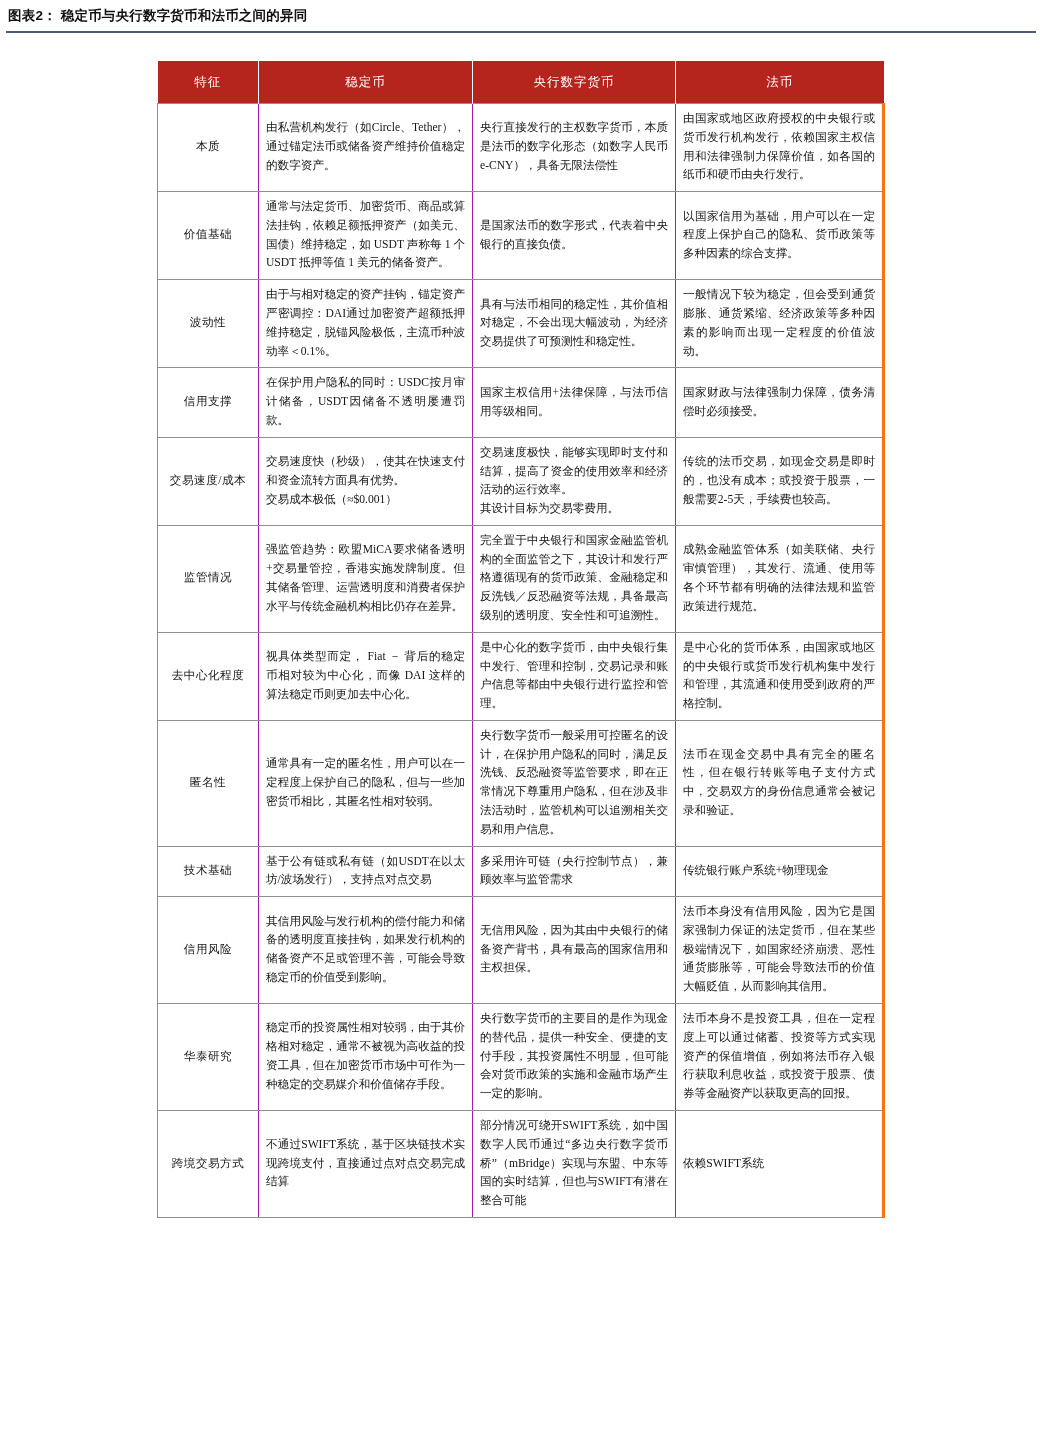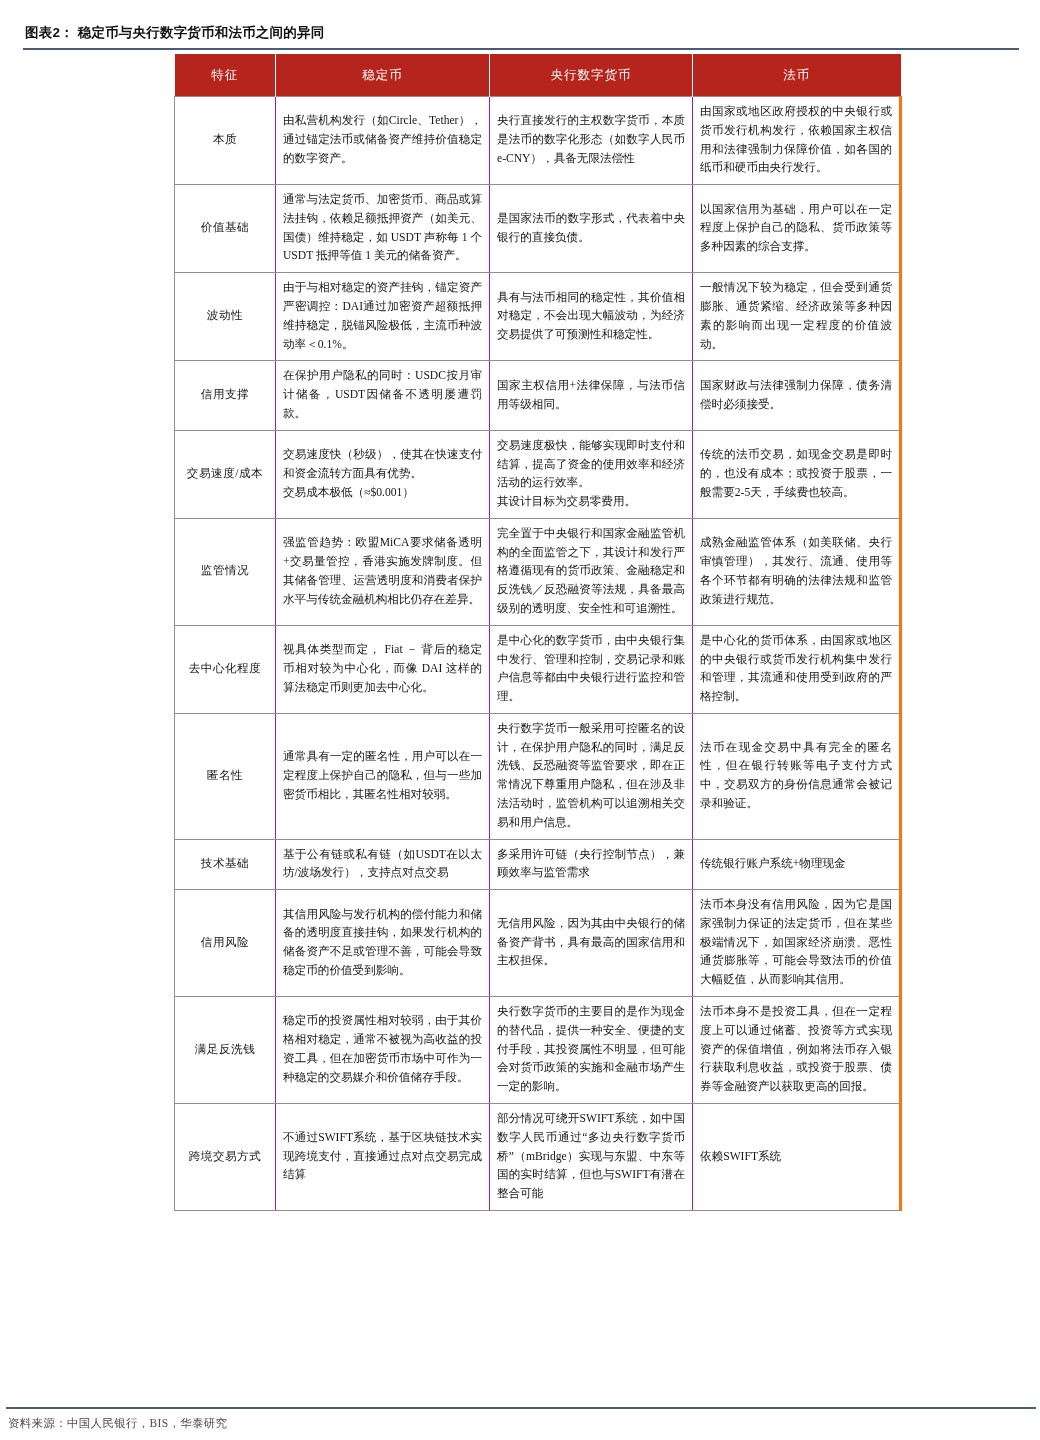--- a/index.html
+++ b/index.html
@@ -12,21 +12,21 @@
     height: 1440px;
     font-family: "Liberation Serif", "DejaVu Serif", serif;
     color: #1a1a1a;
     position: relative;
     overflow: hidden;
   }
   .page {
     width: 1040px;
     height: 1440px;
     box-sizing: border-box;
-    padding: 17px;
+    padding: 0;
     position: relative;
   }
 
   
   .exhibit-title {
     font-family: "Liberation Sans", "DejaVu Sans", sans-serif;
     font-weight: bold;
     font-size: 13.5px;
     letter-spacing: 0.2px;
     color: #111111;
@@ -34,21 +34,21 @@
     white-space: nowrap;
   }
   .title-rule {
     height: 2px;
     background: #4a5a78;
     margin: 0 4px 0 6px;
   }
 
   
   .table-wrap {
-    margin: 4px 0 0 157px;
+    margin: 28px 0 0 157px;
     width: 726px;
   }
   table.cmp {
     border-collapse: collapse;
     width: 726px;
     table-layout: fixed;
   }
   table.cmp col.c0 { width: 101px; }
   table.cmp col.c1 { width: 214px; }
   table.cmp col.c2 { width: 203px; }
@@ -276,21 +276,21 @@
             </td>
             <td>
               <span class="cell-line">无信用风险，因为其由中央银行的储备资产背书，具有最高的国家信用和主权担保。</span>
             </td>
             <td>
               <span class="cell-line">法币本身没有信用风险，因为它是国家强制力保证的法定货币，但在某些极端情况下，如国家经济崩溃、恶性通货膨胀等，可能会导致法币的价值大幅贬值，从而影响其信用。</span>
             </td>
           </tr>
           <tr>
             <td>
-              <span class="cell-line">满足反洗钱</span>
+              <span class="cell-line">华泰研究</span>
             </td>
             <td>
               <span class="cell-line">稳定币的投资属性相对较弱，由于其价格相对稳定，通常不被视为高收益的投资工具，但在加密货币市场中可作为一种稳定的交易媒介和价值储存手段。</span>
             </td>
             <td>
               <span class="cell-line">央行数字货币的主要目的是作为现金的替代品，提供一种安全、便捷的支付手段，其投资属性不明显，但可能会对货币政策的实施和金融市场产生一定的影响。</span>
             </td>
             <td>
               <span class="cell-line">法币本身不是投资工具，但在一定程度上可以通过储蓄、投资等方式实现资产的保值增值，例如将法币存入银行获取利息收益，或投资于股票、债券等金融资产以获取更高的回报。</span>
             </td>
@@ -306,18 +306,14 @@
               <span class="cell-line">部分情况可绕开SWIFT系统，如中国数字人民币通过“多边央行数字货币桥”（mBridge）实现与东盟、中东等国的实时结算，但也与SWIFT有潜在整合可能</span>
             </td>
             <td>
               <span class="cell-line">依赖SWIFT系统</span>
             </td>
           </tr>
         </tbody>
     </table>
   </div>
 
-  <div class="footer">
-    <div class="footer-rule"></div>
-    <div class="footer-src">资料来源：中国人民银行，BIS，华泰研究</div>
-  </div>
 
 </div>
 
 </body></html>

